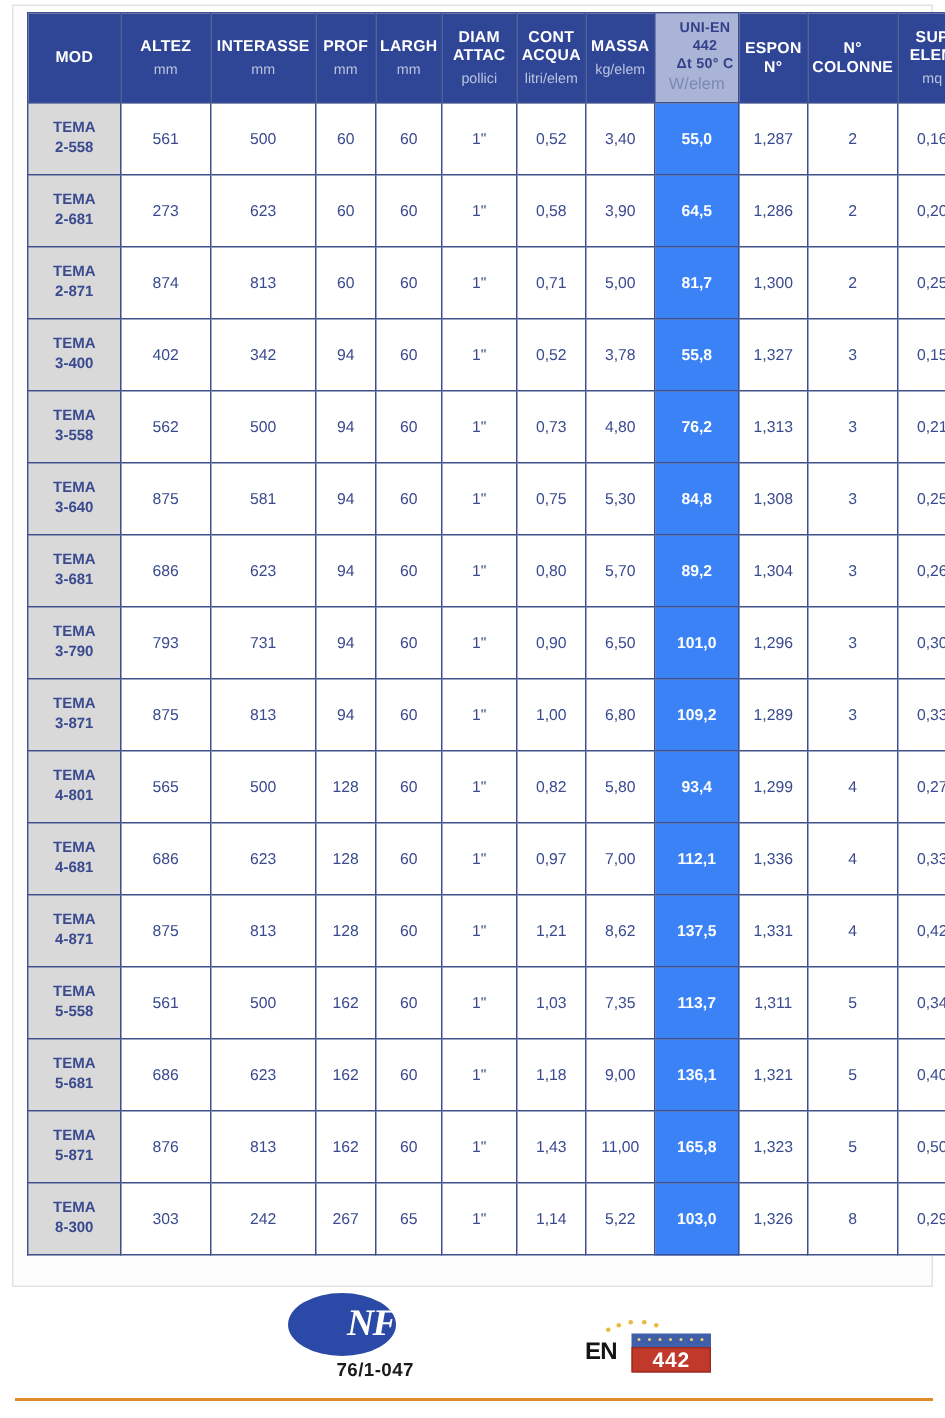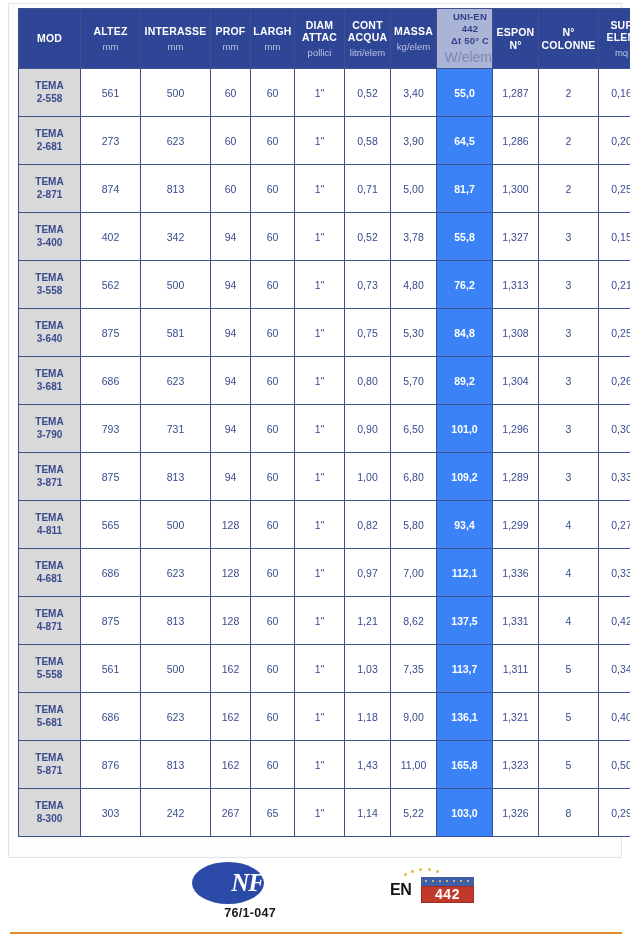--- a/index.html
+++ b/index.html
@@ -56,23 +56,22 @@
     letter-spacing: 0;
   }
   thead th.uni {
     background: #aab4d6;
     color: #33408a;
     font-size: 9.5px;
     line-height: 1.25;
   }
   thead th.uni .unit {
     color: #7d89b5;
-    font-size: 14px;
+    font-size: 11px;
     margin-top: 2px;
-    text-align: right;
   }
   thead th.uni .ln { display:block;padding-left:11px; }
   
   tbody td {
     height: 48px;
     font-size: 10.5px;
     color: #3a4a8f;
     background: #ffffff;
     font-weight: normal;
   }
@@ -154,21 +153,21 @@
   #logo-ce .ce-num {
     font-family: "Liberation Sans", sans-serif;
     font-size: 17px;
     color: #111111;
     vertical-align: baseline;
     font-weight: normal;
     letter-spacing: 0;
   }
 
   
-  #logo-en { left: 390px; top: 6px; width: 92px; height: 40px; }
+  #logo-en { left: 390px; top: 18px; width: 92px; height: 40px; }
   #en-stars {
     position: absolute; left: 12px; top: 0px;
     width: 44px; height: 10px;
   }
   .star-dot {
     position: absolute;
     width: 3px; height: 3px;
     background: #e8b93a;
     border-radius: 50%;
   }
@@ -411,21 +410,21 @@
           <td>60</td>
           <td>1"</td>
           <td>1,00</td>
           <td>6,80</td>
           <td class="uni">109,2</td>
           <td>1,289</td>
           <td>3</td>
           <td>0,33</td>
         </tr>
         <tr>
-          <td class="mod"><span>TEMA</span><span class="l2">4-811</span></td>
+          <td class="mod"><span>TEMA</span><span class="l2">4-801</span></td>
           <td>565</td>
           <td>500</td>
           <td>128</td>
           <td>60</td>
           <td>1"</td>
           <td>0,82</td>
           <td>5,80</td>
           <td class="uni">93,4</td>
           <td>1,299</td>
           <td>4</td>

